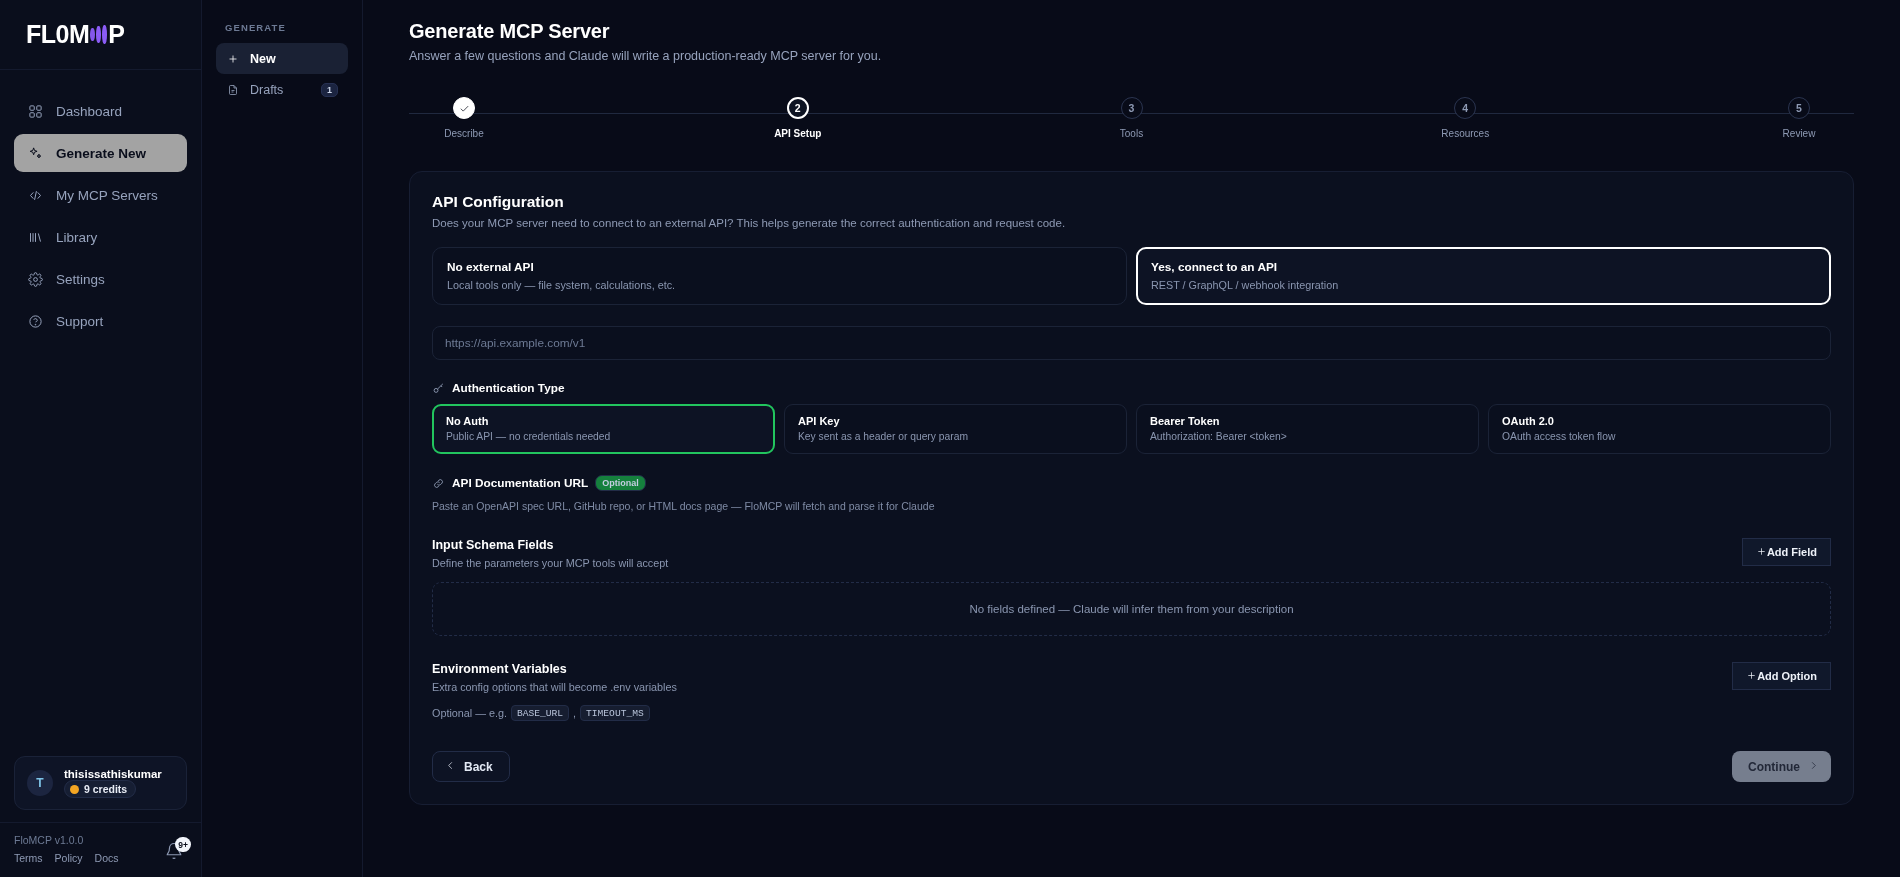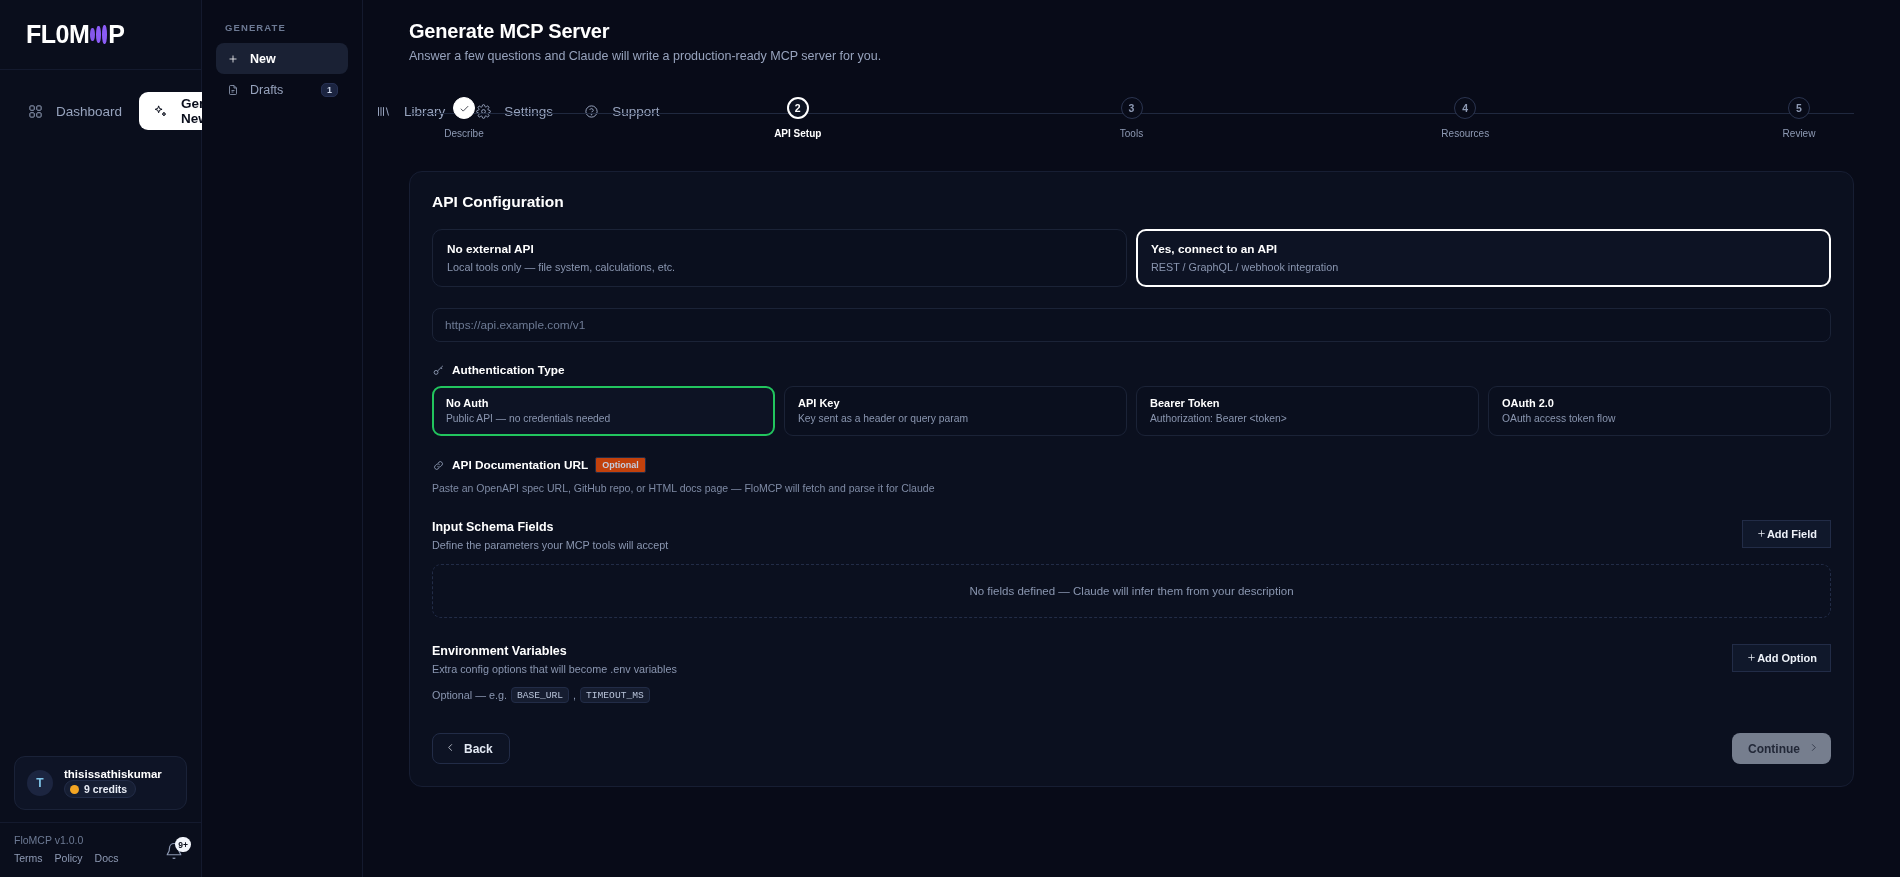--- a/index.html
+++ b/index.html
@@ -35,27 +35,27 @@
     display: inline-flex; align-items: center; gap: 1px; margin: 0 1px;
   }
   .logo .mark i {
     display: block; width: 5px; height: 19px;
     background: #8b5cf6; border-radius: 40% / 50%;
   }
   .logo .mark i:nth-child(1) { height: 13px; opacity: .95; }
   .logo .mark i:nth-child(2) { height: 17px; }
   .logo .mark i:nth-child(3) { height: 19px; }
 
-  .nav { padding: 22px 14px 0 14px; display: flex; gap: 4px; }
+  .nav { padding: 22px 14px 0 14px; display: flex; flex-direction: column; gap: 4px; }
   .nav-item {
     height: 38px; display: flex; align-items: center; gap: 13px;
     padding: 0 13px; border-radius: 9px;
     color: #97a3bd; font-size: 13.5px; cursor: pointer;
   }
-  .nav-item.active { background: #ffffff; color: #0a0e1c; font-weight: 600; }
+  .nav-item.active { background: #a3a3a3; color: #0a0e1c; font-weight: 600; }
   .nav-item .ic { width: 16px; height: 16px; display:flex; align-items:center; justify-content:center; flex: 0 0 16px; }
   .nav-item .ic svg { display:block; }
 
   .rail-spacer { flex: 1 1 auto; }
 
   .profile {
     margin: 0 14px 12px 14px;
     background: #0e1426;
     border: 1px solid #1a2238;
     border-radius: 11px;
@@ -167,22 +167,22 @@
   .opt-d { font-size: 10.8px; color: #8a96b0; margin-top: 5px; }
 
   .field { margin-top: 21px; }
   .flabel {
     display: flex; align-items: center; gap: 7px;
     font-size: 11.8px; font-weight: 700; color: #ffffff; margin-bottom: 9px;
   }
   .flabel .ic { width: 13px; height: 13px; display:flex; align-items:center; justify-content:center; color:#97a3bd; }
   .req { color: #e2504a; font-size: 12px; font-weight: 700; }
   .opt-tag {
-    background: #c2410c; border: 1px solid #222c47; color: #c3cde0;
-    font-size: 9px; font-weight: 700; border-radius: 2px; padding: 2px 6px;
+    background: #15803d; border: 1px solid #222c47; color: #c3cde0;
+    font-size: 9px; font-weight: 700; border-radius: 7px; padding: 2px 6px;
   }
   .input {
     width: 100%; height: 34px; border-radius: 8px;
     background: #0a0f1e; border: 1px solid #1b2337;
     color: #e8ecf5; font-size: 11.8px; padding: 0 12px;
     font-family: "Liberation Sans", sans-serif; outline: none;
   }
   .input::placeholder { color: #6d7a94; }
 
   .auth-row { display: flex; gap: 9px; }
@@ -418,20 +418,21 @@
           </div>
           <div class="step">
             <div class="bubble">5</div>
             <div class="step-label">Review</div>
           </div>
         </div>
       </div>
 
       <section class="card">
         <h2 class="card-title">API Configuration</h2>
+        <p class="card-sub">Does your MCP server need to connect to an external API? This helps generate the correct authentication and request code.</p>
 
         <div class="opt-row">
           <div class="opt">
             <div class="opt-t">No external API</div>
             <div class="opt-d">Local tools only — file system, calculations, etc.</div>
           </div>
           <div class="opt selected">
             <div class="opt-t">Yes, connect to an API</div>
             <div class="opt-d">REST / GraphQL / webhook integration</div>
           </div>

